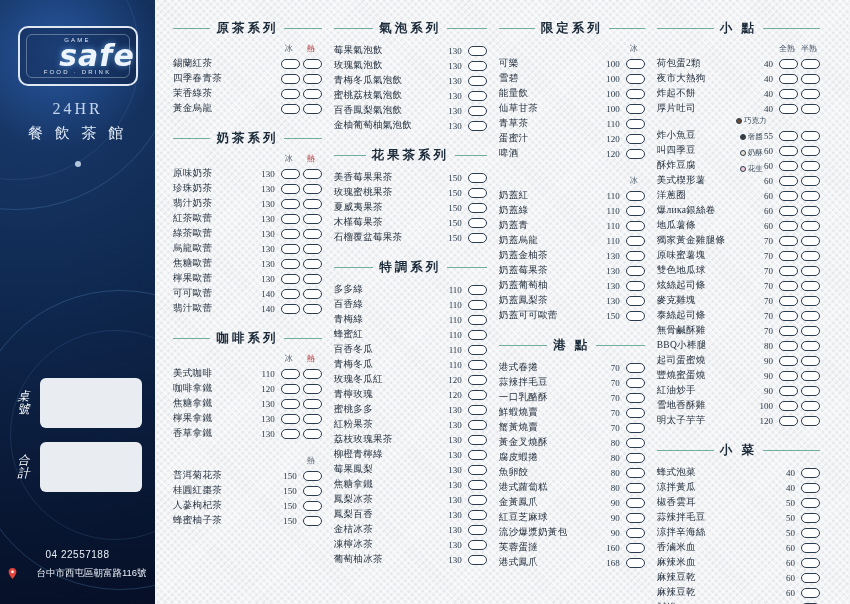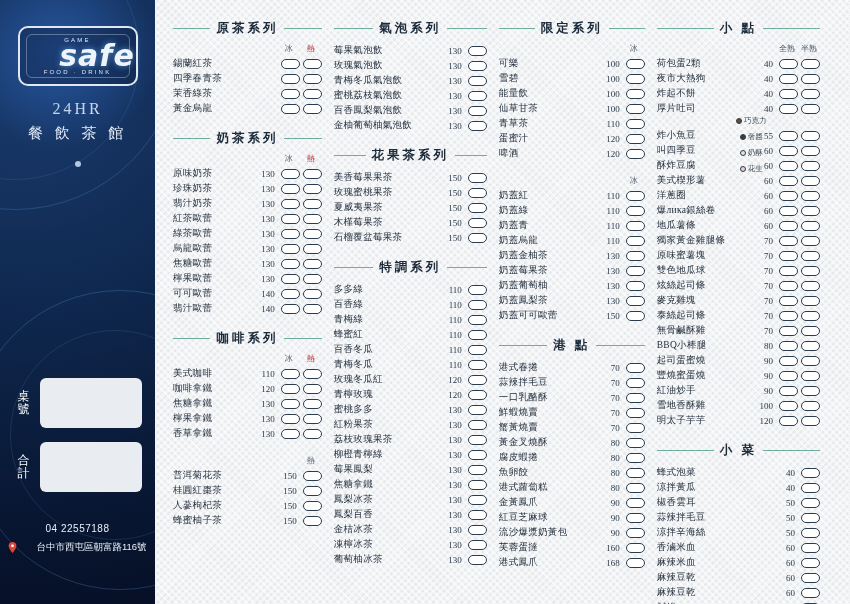--- a/index.html
+++ b/index.html
@@ -74,33 +74,33 @@
   }
   .lp-sub {
     margin-top: 6px; text-align:center;
     color:#eef4fb; font-size:15px; letter-spacing:4px;
     font-family:"Liberation Serif", serif;
   }
   .lp-dot {
     width:6px;height:6px;border-radius:50%;background:#cfe0f5;
     margin: 18px auto 0; opacity:.85;
   }
-  .boxes { position:absolute; left: 14px; top: 378px; width: 128px; }
+  .boxes { position:absolute; left: 14px; top: 378px; width: 128px; font-style: italic; }
   .box-row { display:flex; align-items:center; margin-bottom: 14px; }
   .box-label {
     width: 20px; color:#ffffff; font-size:12px; line-height:1.05;
     text-align:center; letter-spacing:1px;
     font-family:"Liberation Serif", serif;
   }
   .box-field {
     flex:1; height: 50px; margin-left:6px;
     background:#e9edf2; border-radius:6px;
   }
   .lp-footer {
-    position:absolute; left:0; right:0; bottom: 50px; text-align:center; color:#e9eff8;
+    position:absolute; left:0; right:0; bottom: 24px; text-align:center; color:#e9eff8;
   }
   .lp-phone { font-size:10px; letter-spacing:.5px; }
   .lp-addr {
     font-size:9.5px; margin-top:7px; display:flex; align-items:center; justify-content:center; gap:19px;
   }
   .pin {
     width:9px;height:11px;display:inline-block; position:relative;
   }
   .pin svg { display:block; }
   

